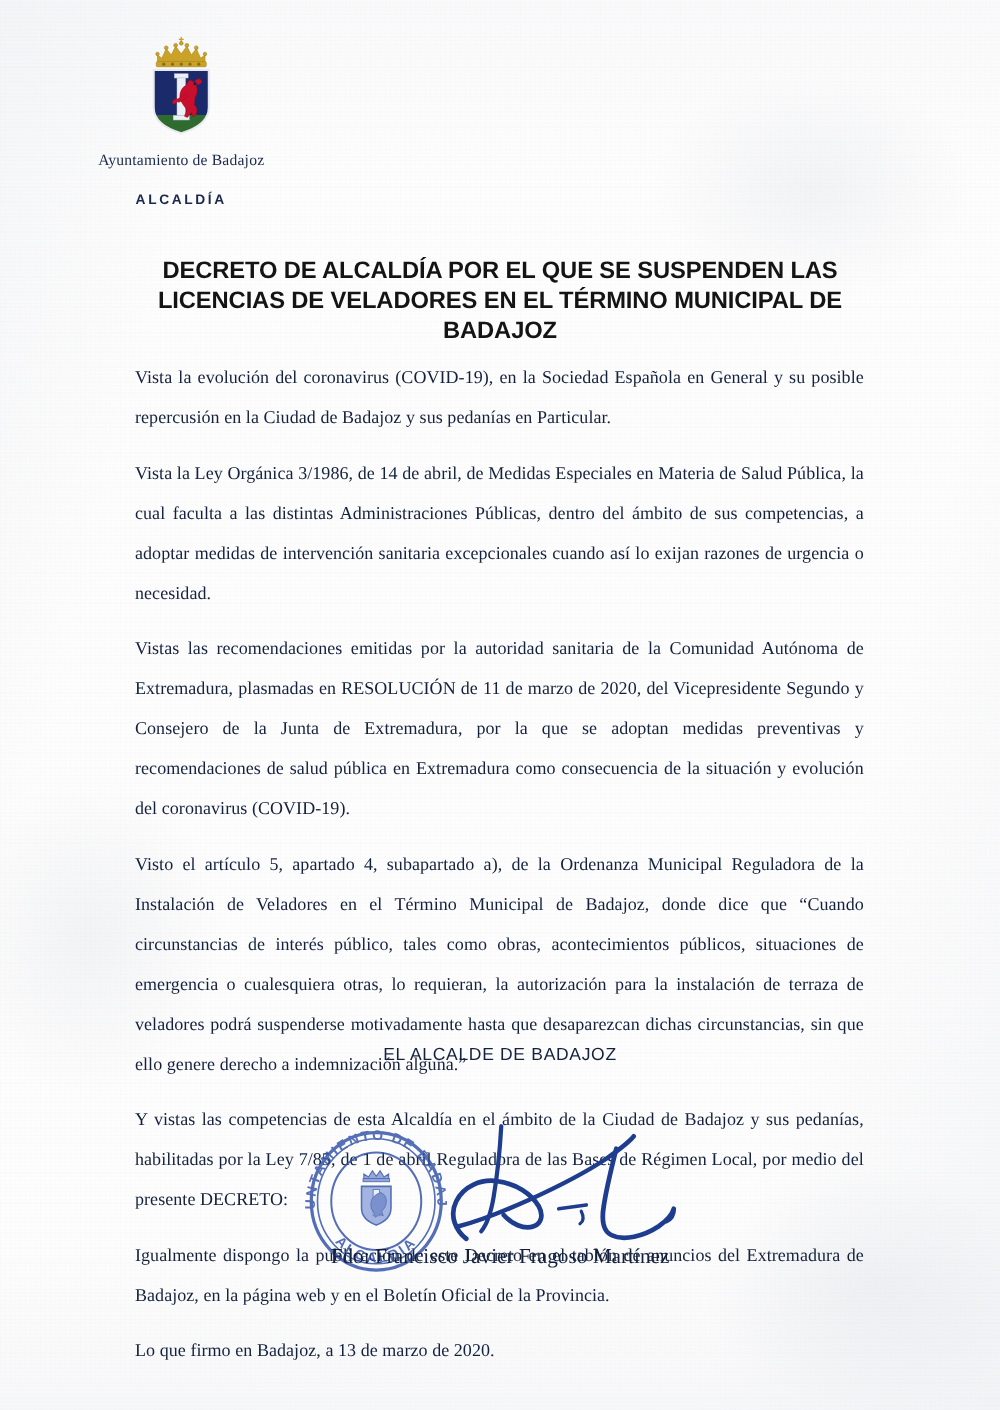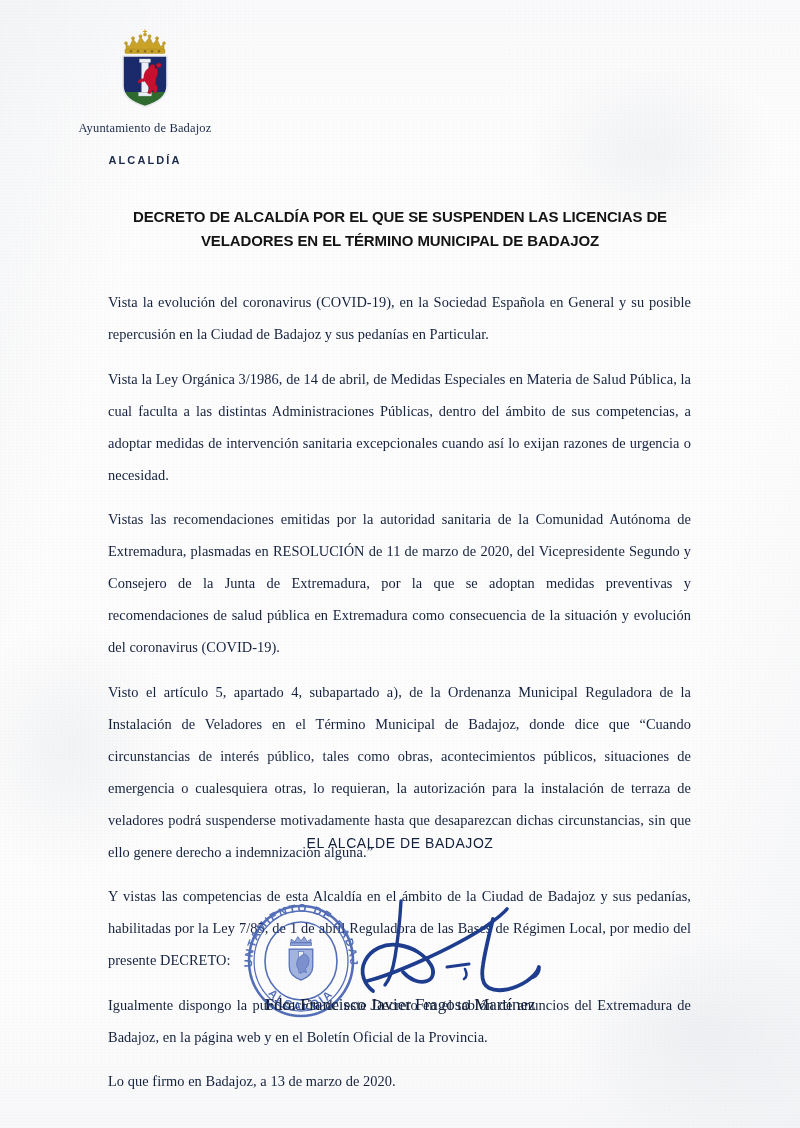--- a/index.html
+++ b/index.html
@@ -73,21 +73,21 @@
     font-family: "Liberation Sans", sans-serif;
   }
 
   
   .doc-title {
     position: absolute;
     left: 100px;
     top: 205px;
     width: 600px;
     text-align: center;
-    font-size: 15px;
+    font-size: 19px;
     font-weight: bold;
     line-height: 24px;
     color: #141414;
     letter-spacing: -0.1px;
     font-family: "Liberation Sans", sans-serif;
   }
 
   
   .body-copy {
     position: absolute;

